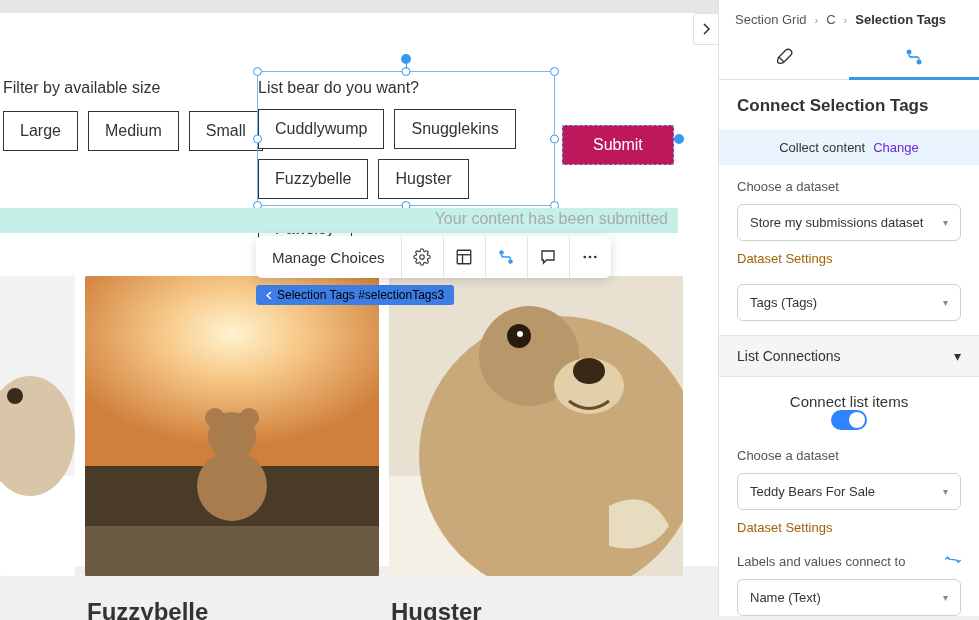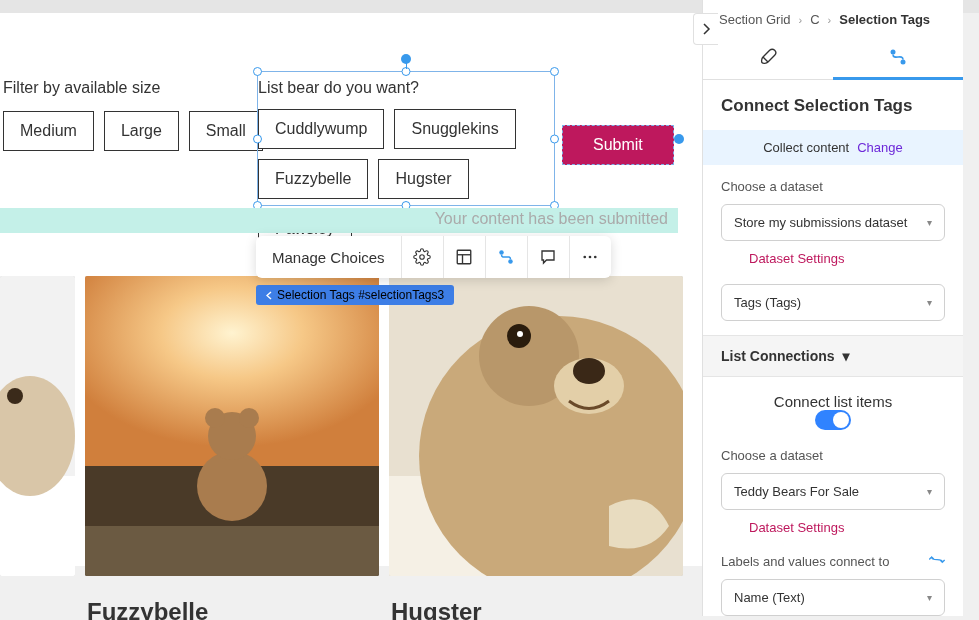--- a/index.html
+++ b/index.html
@@ -1,21 +1,21 @@
 <!DOCTYPE html>
 <html><head>
   <meta charset="utf-8">
   <style>
     * { box-sizing: border-box; margin: 0; padding: 0; }
     body { font-family: -apple-system, BlinkMacSystemFont, "Segoe UI", Helvetica, Arial, sans-serif; font-size: 14px; color: #333; background: #f0f0f0; width: 979px; height: 620px; overflow: hidden; position: relative; }
     
     .topbar { height: 13px; background: #e5e5e5; width: 100%; }
     
     .main-area { position: absolute; left: 0; top: 13px; width: 718px; height: 553px; background: #fff; }
-    .right-panel { position: absolute; right: 16px; top: 0; width: 261px; height: 616px; background: #fff; border-left: 1px solid #e0e0e0; }
+    .right-panel { position: absolute; right: 0; top: 0; width: 261px; height: 616px; background: #fff; border-left: 1px solid #e0e0e0; }
     
     .expand-btn { position: absolute; left: 693px; top: 13px; width: 25px; height: 32px; background: #fff; border: 1px solid #e0e0e0; border-right: none; border-radius: 4px 0 0 4px; display: flex; align-items: center; justify-content: center; z-index: 5; }
     .filter-label { font-size: 16px; font-weight: 400; }
     .filter-options { display: flex; gap: 10px; flex-wrap: wrap; }
     .filter-option { border: 1px solid #333; padding: 10px 16px; font-size: 16px; background: #fff; cursor: pointer; }
     
     .selection-box { position: absolute; top: 58px; left: 257px; width: 298px; height: 135px; border: 1px solid #7fb4e9; }
     .sel-handle { position: absolute; width: 9px; height: 9px; background: #fff; border: 1px solid #3899ec; border-radius: 50%; }
     .sel-h-tl { top: -5px; left: -5px; } .sel-h-tr { top: -5px; right: -5px; } .sel-h-bl { bottom: -5px; left: -5px; } .sel-h-br { bottom: -5px; right: -5px; }
     .sel-h-tm { top: -5px; left: 50%; transform: translateX(-50%); } .sel-h-bm { bottom: -5px; left: 50%; transform: translateX(-50%); }
@@ -58,23 +58,23 @@
     
     .panel-heading { font-size: 17px; font-weight: 700; padding: 16px 18px 14px; }
     
     .collect-row { background: #e9f4ff; padding: 10px 18px; font-size: 13px; display: flex; gap: 8px; justify-content: center; }
     .collect-row .change-link { color: #6d28d9; cursor: pointer; }
     
     .panel-section { padding: 14px 18px; }
     .panel-label { font-size: 13px; color: #555; margin-bottom: 10px; display: flex; justify-content: space-between; align-items: center; }
     .panel-select { width: 100%; border: 1px solid #d0d0d0; border-radius: 6px; padding: 10px 12px; font-size: 13px; background: #fff; display: flex; justify-content: space-between; align-items: center; cursor: pointer; }
     .panel-select .chev { color: #888; font-size: 10px; }
-    .panel-link { color: #be185d; font-size: 13px; margin-top: 10px; cursor: pointer; display: inline-block; margin-left: 28px; }
-    
-    .panel-divider-head { background: #f5f5f5; border-top: 1px solid #e5e5e5; border-bottom: 1px solid #e5e5e5; padding: 12px 18px; font-size: 14px; font-weight: 700; display: flex; justify-content: flex-start; align-items: center; cursor: pointer; gap: 8px; }
+    .panel-link { color: #a16207; font-size: 13px; margin-top: 10px; cursor: pointer; display: inline-block; }
+    
+    .panel-divider-head { background: #f5f5f5; border-top: 1px solid #e5e5e5; border-bottom: 1px solid #e5e5e5; padding: 12px 18px; font-size: 14px; font-weight: 400; display: flex; justify-content: space-between; align-items: center; cursor: pointer; }
     
     .toggle-row { padding: 16px 18px; display: flex; justify-content: space-between; align-items: center; font-size: 15px; flex-direction: column; }
     .toggle { width: 36px; height: 20px; background: #3083ff; border-radius: 10px; position: relative; cursor: pointer; }
     .toggle .knob { position: absolute; right: 2px; top: 2px; width: 16px; height: 16px; background: #fff; border-radius: 50%; }
     
     .velo-icon { color: #3899ec; }
     
     svg { display: block; }
   </style>
 </head>
@@ -86,22 +86,22 @@
   <svg width="10" height="12" viewBox="0 0 10 12">
       <path d="M3 1 L8 6 L3 11" stroke="#333" stroke-width="1.5" fill="none"></path>
     </svg>
 </div>
 
 <div class="main-area">
 
   <div style="position:absolute; top:66px; left:3px;">
     <div class="filter-label">Filter by available size</div>
     <div class="filter-options" style="margin-top:14px;">
+      <div class="filter-option">Large</div>
       <div class="filter-option">Medium</div>
-      <div class="filter-option">Large</div>
       <div class="filter-option">Small</div>
     </div>
   </div>
 
   <div class="bear-group">
     <div class="bear-label">List bear do you want?</div>
     <div class="bear-options">
       <div class="bear-option">Cuddlywump</div>
       <div class="bear-option">Snugglekins</div>
       <div class="bear-option">Fuzzybelle</div>

